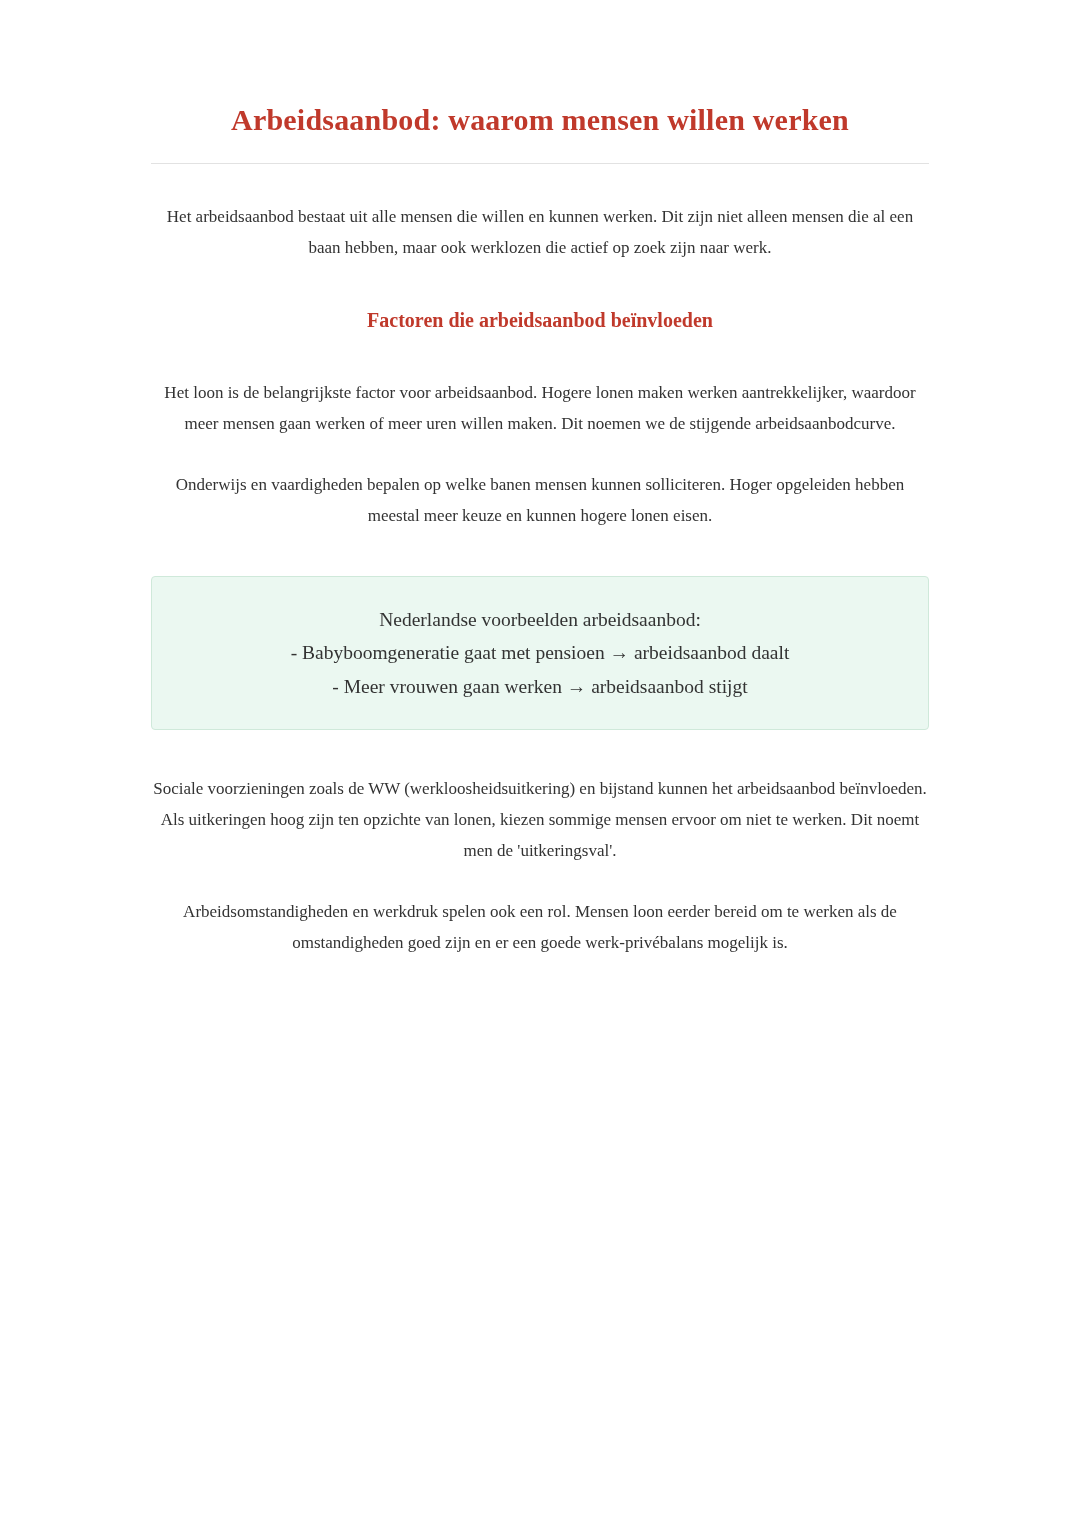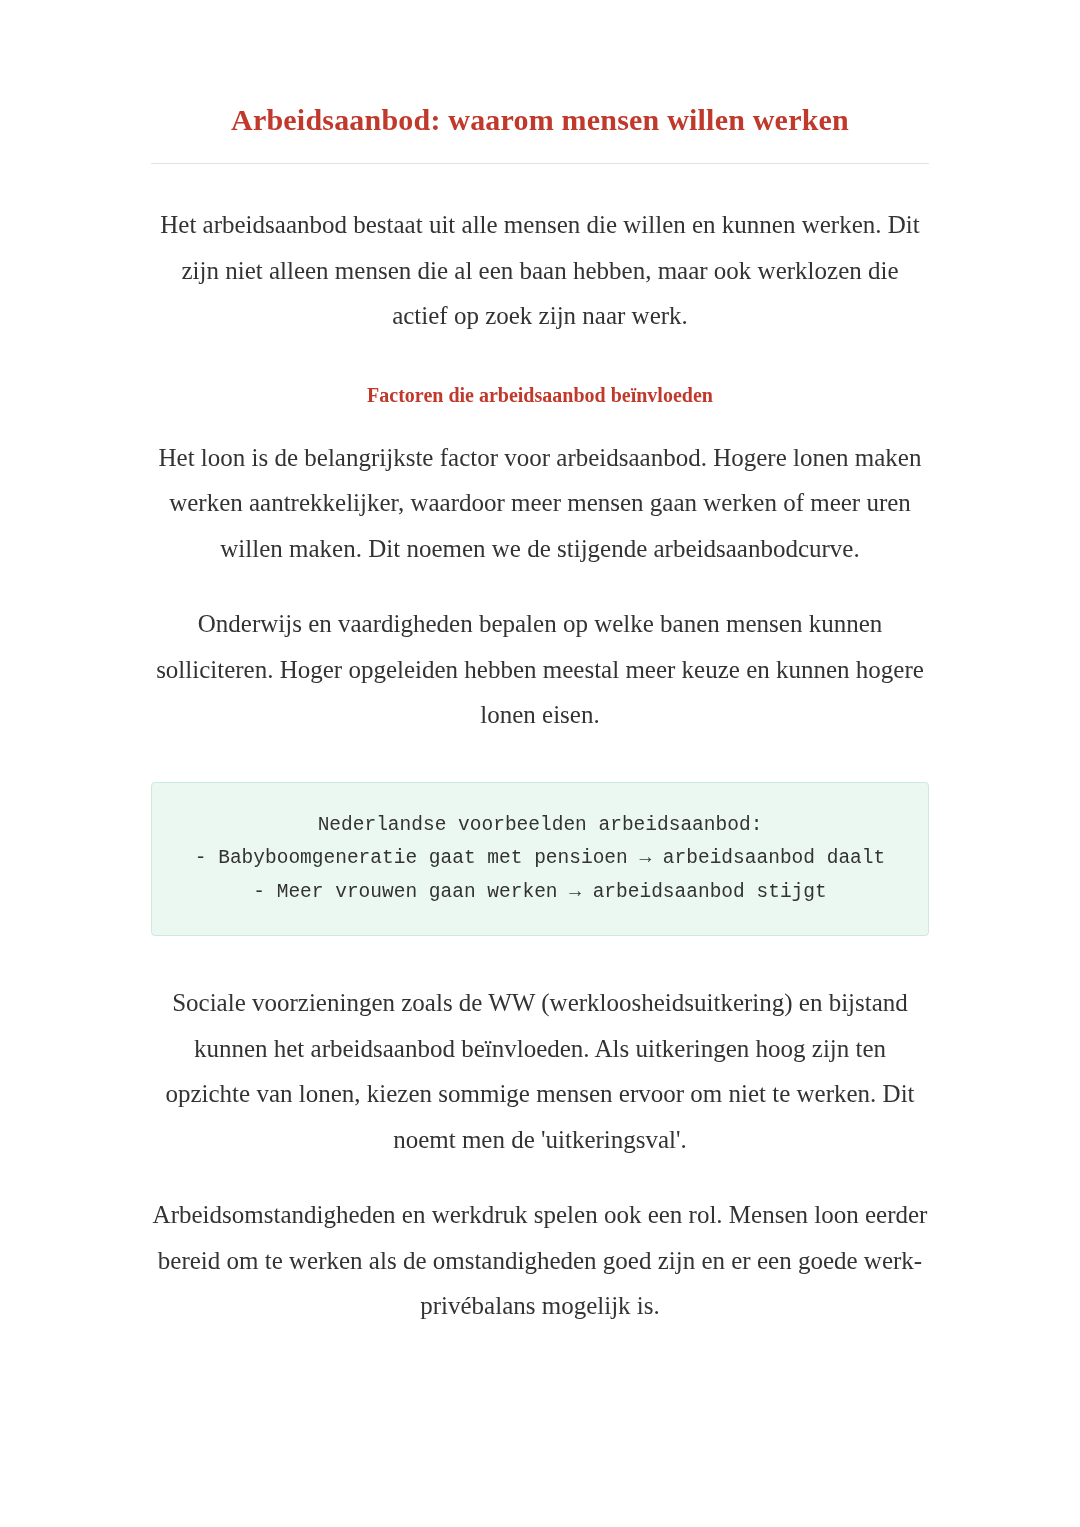--- a/index.html
+++ b/index.html
@@ -32,48 +32,47 @@
   }
 
   hr.title-rule {
     border: none;
     border-top: 1px solid #e2e2e2;
     margin-top: 24px;
     margin-bottom: 38px;
   }
 
   p.body-paragraph {
-    font-size: 25px;
+    font-size: 17px;
     line-height: 1.82;
     margin-bottom: 30px;
     color: #333333;
   }
 
   h2.section-heading {
     font-size: 20px;
     font-weight: 700;
     color: #c0392b;
     margin-top: 42px;
-    margin-bottom: 26px;
+    margin-bottom: 44px;
     line-height: 1.4;
   }
 
   .callout {
     background: #ebf8f1;
     border: 1px solid #cfe9da;
     border-radius: 4px;
     padding: 26px 30px;
     margin: 44px 0;
   }
 
   .callout .callout-line {
     font-size: 19.5px;
     line-height: 1.72;
     color: #333333;
-    font-family: Liberation Mono, monospace;
   }
 </style>
 </head>
 <body>
 
 <div class="page">
 
   <h1 class="page-title">Arbeidsaanbod: waarom mensen willen werken</h1>
 
   <hr class="title-rule">

